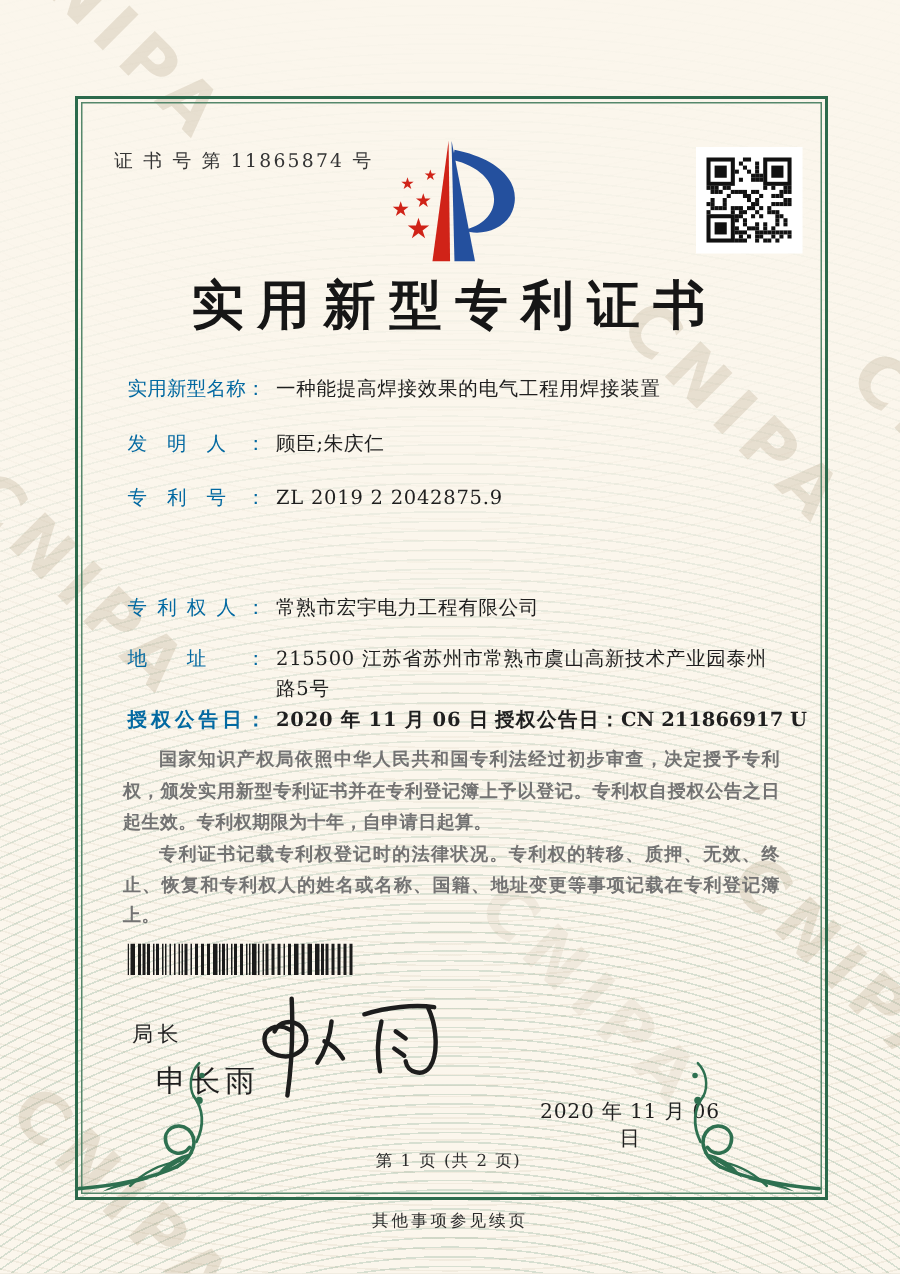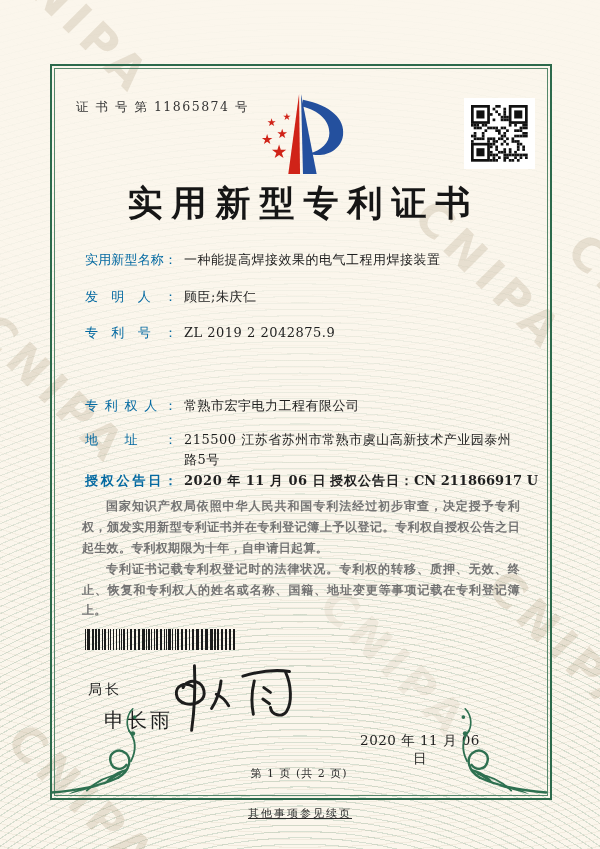--- a/index.html
+++ b/index.html
@@ -54,21 +54,21 @@
     position:absolute;left:82px;top:496px;width:438px;
     font-size:12px;line-height:1.74;color:#737373;text-align:justify;letter-spacing:0.3px;font-weight:bold;
   }
   .paras p{margin:0;text-indent:2em;}
   .barcode{position:absolute;left:85px;top:629px;width:156px;height:21px;}
   .signer-title{position:absolute;left:88px;top:681px;font-size:14px;letter-spacing:3px;}
   .signer-name{position:absolute;left:88px;top:707px;font-size:20px;letter-spacing:3px;padding-left:16px;}
   .signature{position:absolute;left:165px;top:660px;width:152px;height:78px;}
   .issue-date{position:absolute;left:352px;top:732px;width:136px;text-align:center;font-size:13.5px;letter-spacing:0.5px;}
   .page-ind{position:absolute;left:50px;top:766px;width:498px;text-align:center;font-size:11px;letter-spacing:1px;color:#2b2b2b;}
-  .cont-note{position:absolute;left:0;top:806px;width:600px;text-align:center;font-size:11px;letter-spacing:2px;color:#2b2b2b;text-decoration:underline;}
+  .cont-note{position:absolute;left:0;top:806px;width:600px;text-align:center;font-size:11px;letter-spacing:2px;color:#2b2b2b;}
   .ornament{position:absolute;width:92px;height:92px;z-index:3;}
   .orn-left{left:50px;top:706px;}
   .orn-right{left:456px;top:706px;transform:scaleX(-1);}
 </style>
 </head>
 <body>
 
 <div class="page">
 
   <div class="waves"></div>

